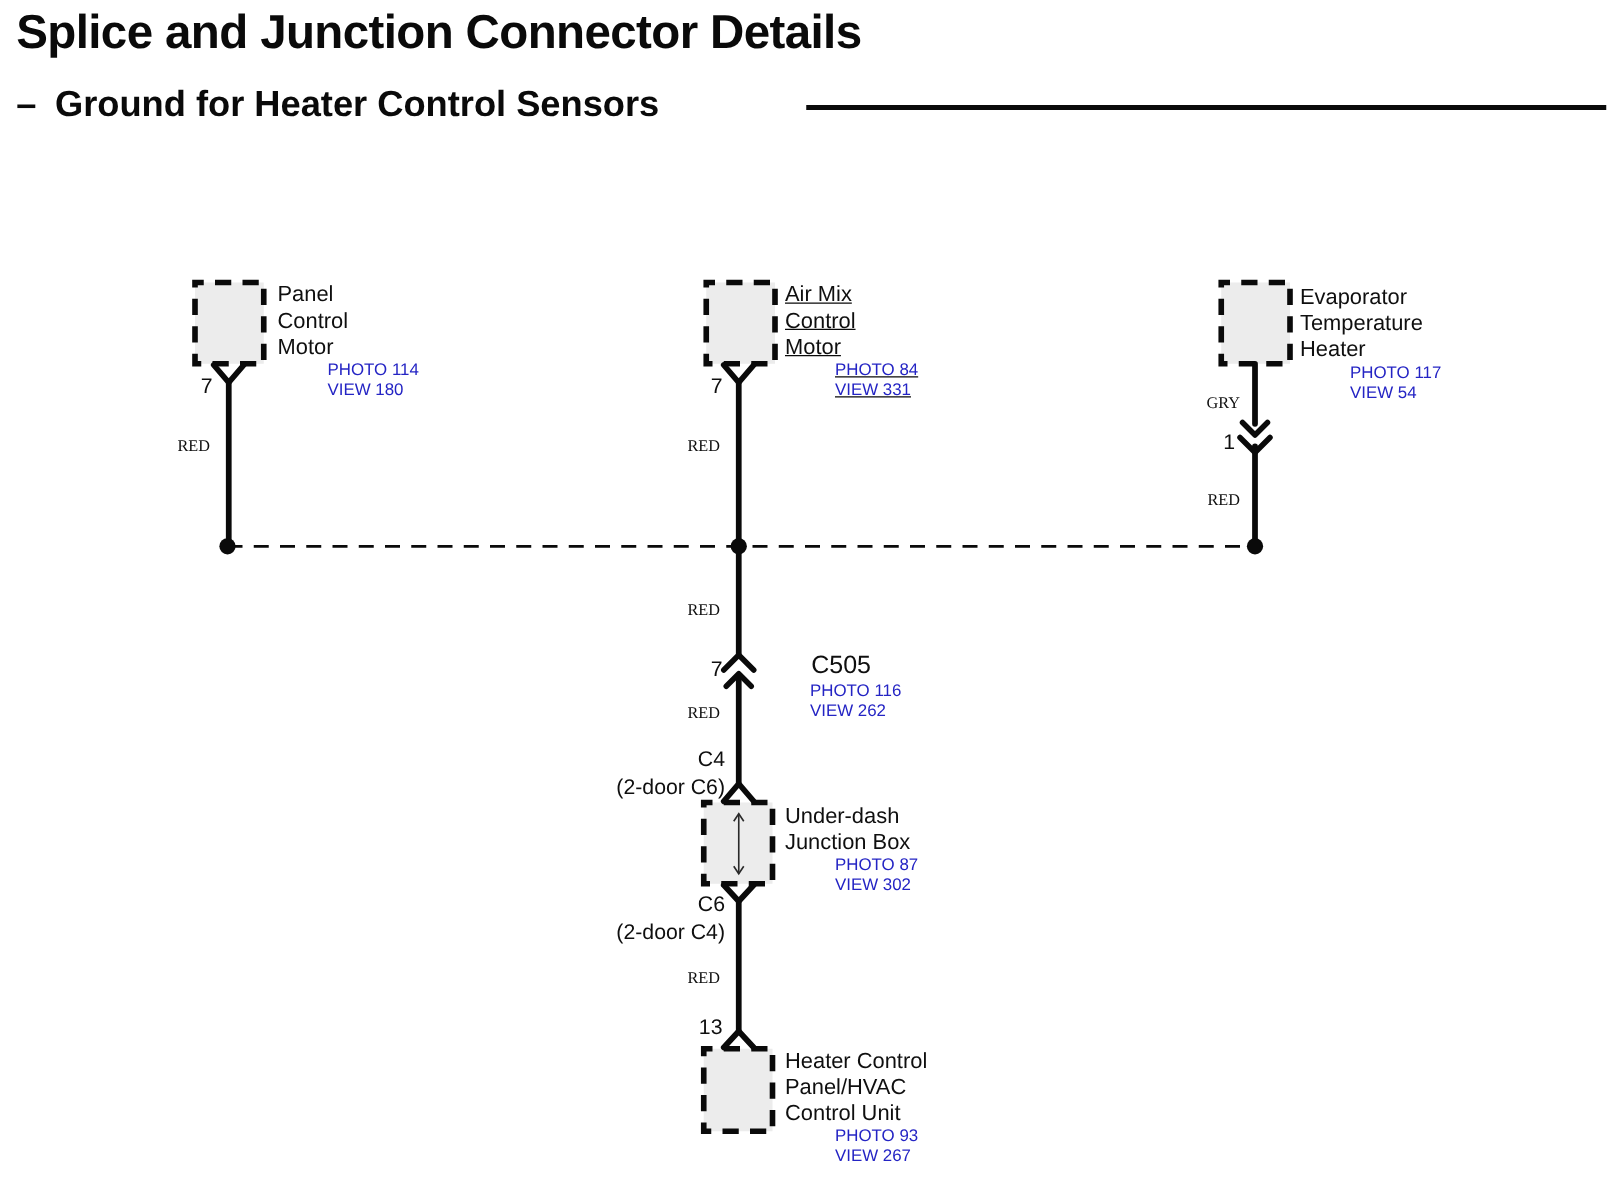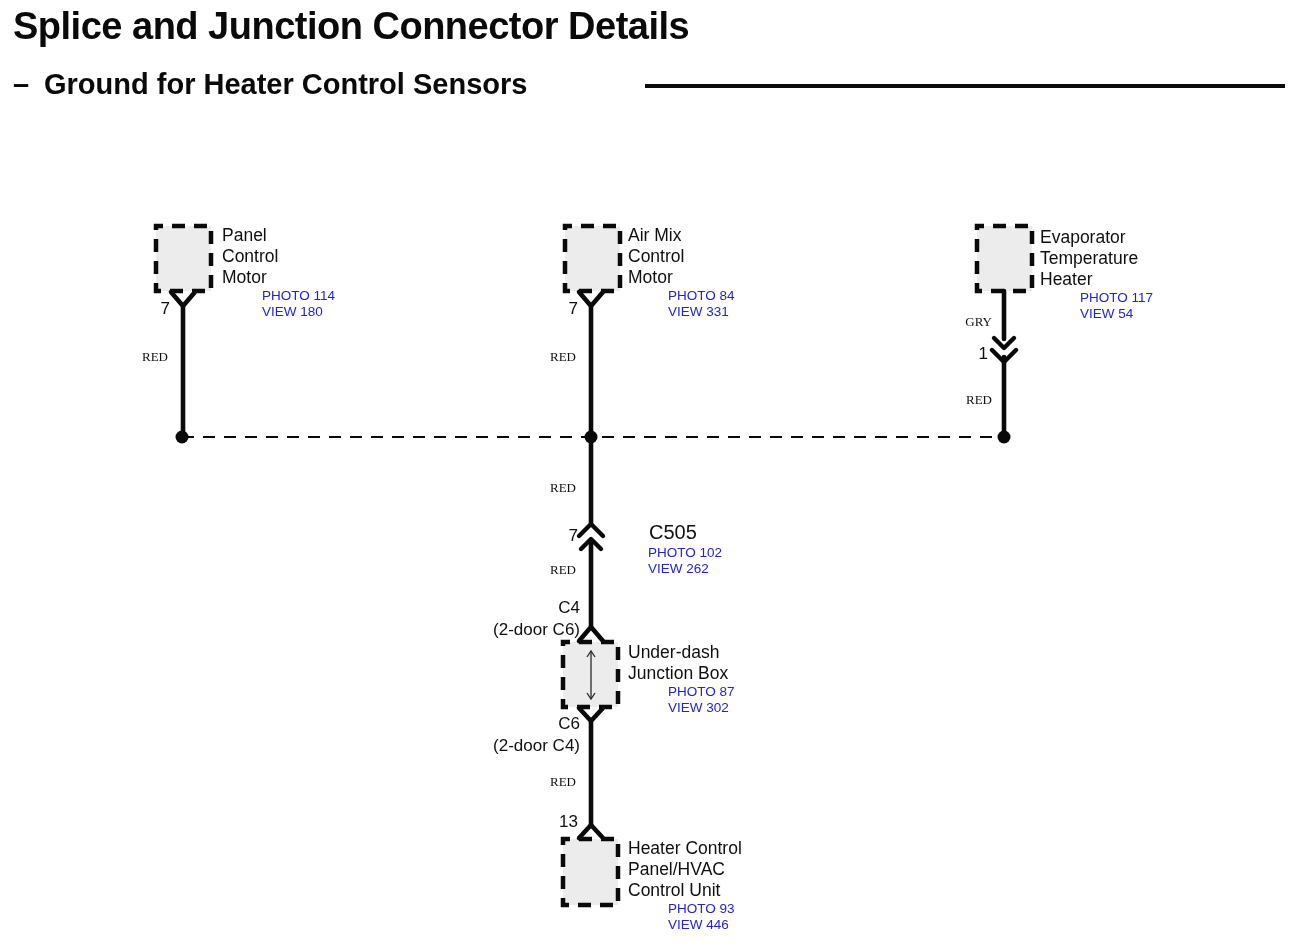--- a/index.html
+++ b/index.html
@@ -84,21 +84,21 @@
 <div class="abs" style="left:222px;top:225px;">
   <div class="comp-name">Panel</div>
   <div class="comp-name">Control</div>
   <div class="comp-name">Motor</div>
   <div class="ref">PHOTO 114</div>
   <div class="ref">VIEW 180</div>
 </div>
 <div class="abs pin" style="left:130px;top:299px;width:40px;">7</div>
 <div class="abs wire-label" style="left:118px;top:349px;width:50px;">RED</div>
 
-<div class="abs" style="left:628px;top:225px;">
+<div class="abs" style="left:628px;top:225px;text-decoration:underline;">
   <div class="comp-name">Air Mix</div>
   <div class="comp-name">Control</div>
   <div class="comp-name">Motor</div>
   <div class="ref">PHOTO 84</div>
   <div class="ref">VIEW 331</div>
 </div>
 <div class="abs pin" style="left:538px;top:299px;width:40px;">7</div>
 <div class="abs wire-label" style="left:526px;top:349px;width:50px;">RED</div>
 
 <div class="abs" style="left:1040px;top:227px;">
@@ -109,21 +109,21 @@
   <div class="ref">VIEW 54</div>
 </div>
 <div class="abs wire-label" style="left:940px;top:314px;width:52px;">GRY</div>
 <div class="abs pin" style="left:948px;top:344px;width:40px;">1</div>
 <div class="abs wire-label" style="left:940px;top:392px;width:52px;">RED</div>
 
 <div class="abs wire-label" style="left:526px;top:480px;width:50px;">RED</div>
 <div class="abs pin" style="left:538px;top:526px;width:40px;">7</div>
 <div class="abs conn-big" style="left:609px;top:521px;margin-left:40px;">C505</div>
 <div class="abs" style="left:608px;top:545px;">
-  <div class="ref">PHOTO 102</div>
+  <div class="ref">PHOTO 116</div>
   <div class="ref">VIEW 262</div>
 </div>
 <div class="abs wire-label" style="left:526px;top:562px;width:50px;">RED</div>
 
 <div class="abs c-label" style="left:480px;top:597px;width:100px;">C4</div>
 <div class="abs c-label" style="left:450px;top:619px;width:130px;">(2-door C6)</div>
 <div class="abs" style="left:628px;top:642px;">
   <div class="comp-name">Under-dash</div>
   <div class="comp-name">Junction Box</div>
   <div class="ref">PHOTO 87</div>
@@ -132,14 +132,14 @@
 <div class="abs c-label" style="left:480px;top:713px;width:100px;">C6</div>
 <div class="abs c-label" style="left:450px;top:735px;width:130px;">(2-door C4)</div>
 
 <div class="abs wire-label" style="left:526px;top:774px;width:50px;">RED</div>
 <div class="abs pin" style="left:538px;top:812px;width:40px;">13</div>
 <div class="abs" style="left:628px;top:838px;">
   <div class="comp-name">Heater Control</div>
   <div class="comp-name">Panel/HVAC</div>
   <div class="comp-name">Control Unit</div>
   <div class="ref">PHOTO 93</div>
-  <div class="ref">VIEW 446</div>
+  <div class="ref">VIEW 267</div>
 </div>
 
 </body></html>

